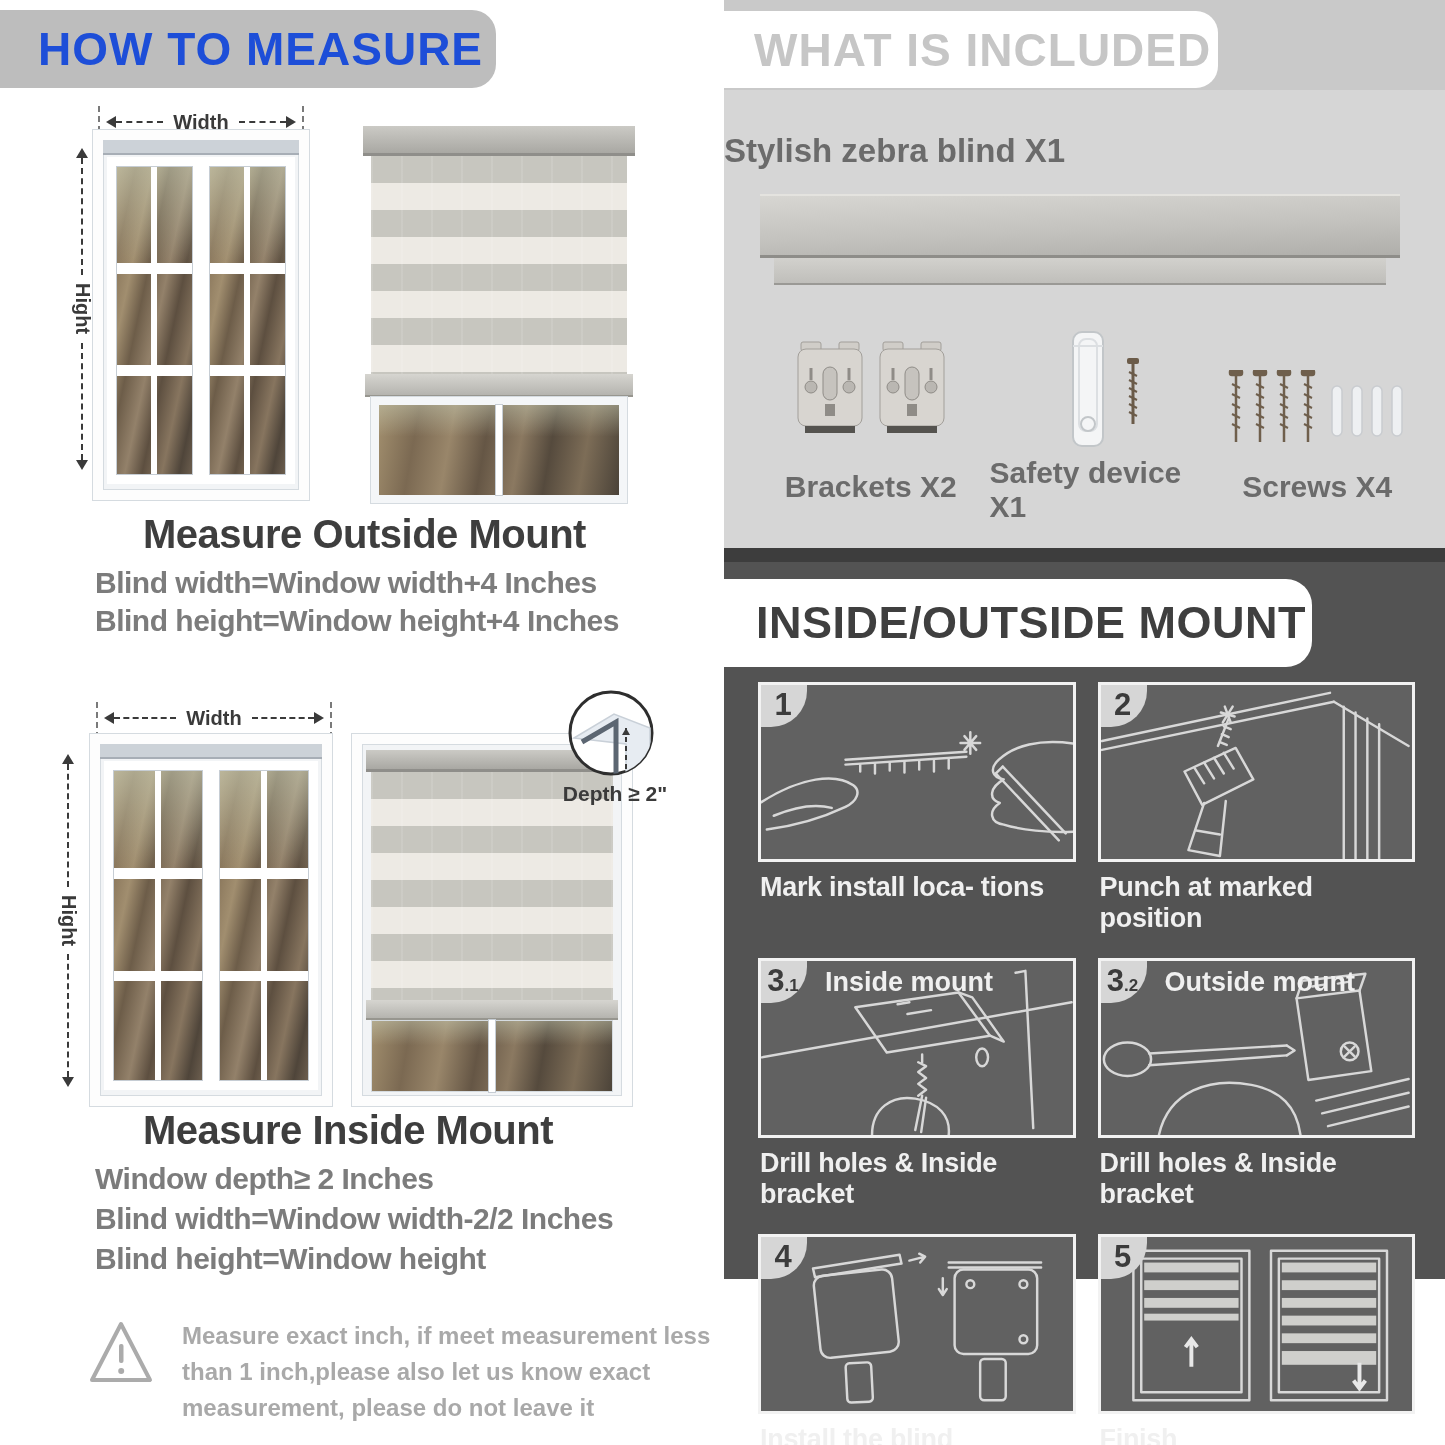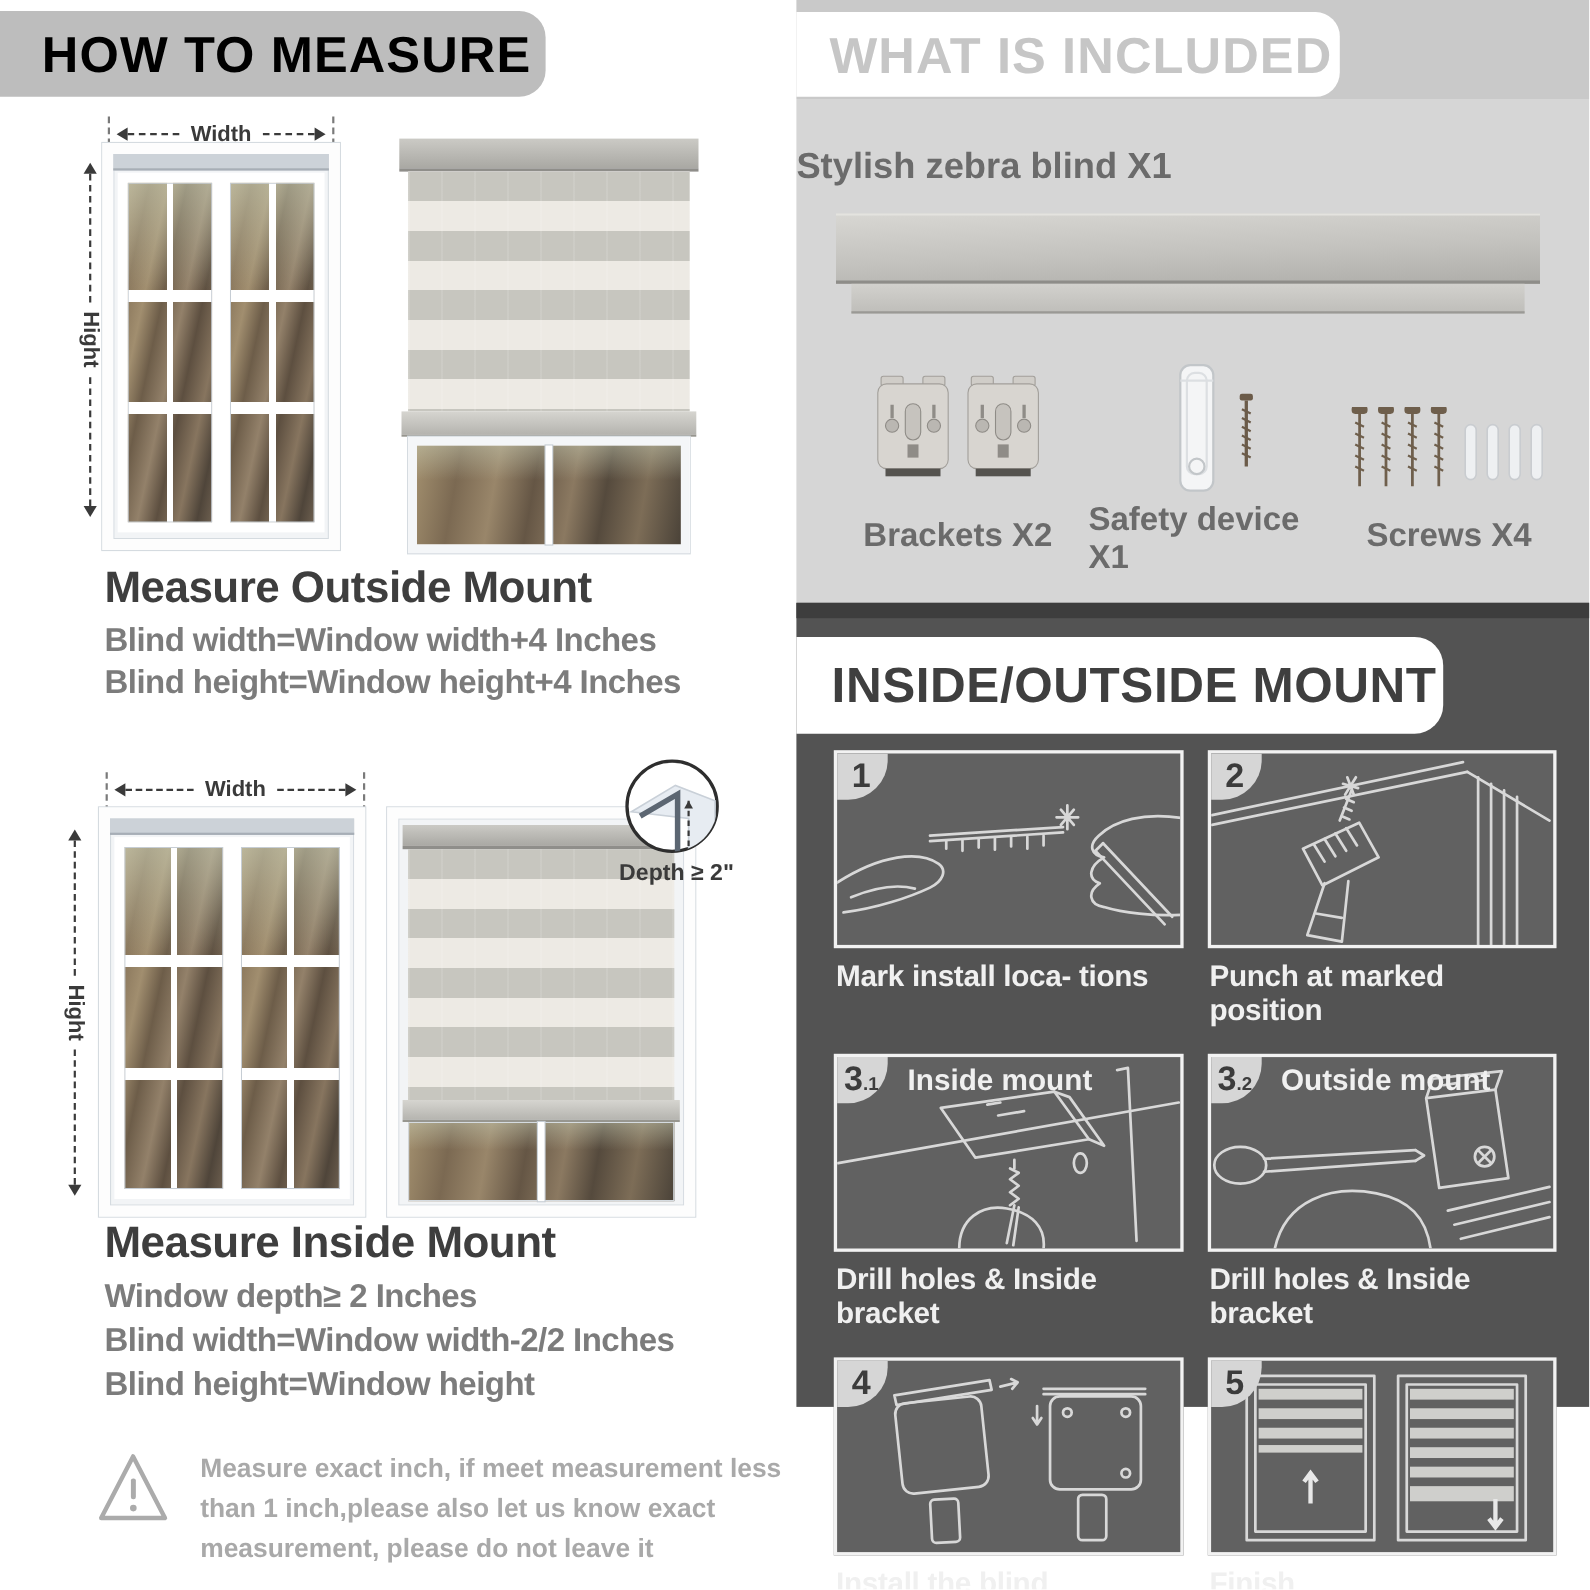--- a/index.html
+++ b/index.html
@@ -7,21 +7,21 @@
   .canvas{
     position:relative;width:1445px;height:1445px;overflow:hidden;
     font-family:"Liberation Sans","DejaVu Sans",sans-serif;background:#ffffff;
   }
   
   .hdr-bar{
     position:absolute;left:0;top:10px;width:496px;height:78px;
     background:var(--c-headerbar,#bdbdbd);border-radius:0 24px 24px 0;
     display:flex;align-items:center;padding-left:38px;
   }
-  .hdr-bar span{font-size:46px;font-weight:bold;color:#000000;letter-spacing:1px;}
+  .hdr-bar span{font-size:46px;font-weight:bold;color:#1d4ed8;letter-spacing:1px;}
 
   
   .dim-h{position:absolute;display:flex;align-items:center;height:20px;}
   .dim-h .dash{flex:1;height:0;border-top:2px dashed #3a3a3a;}
   .dim-h .ah{width:0;height:0;border:6px solid transparent;flex:none;}
   .dim-h .ah.l{border-right:10px solid #3a3a3a;}
   .dim-h .ah.r{border-left:10px solid #3a3a3a;}
   .dim-h .dlabel{padding:0 10px;font-size:20px;font-weight:bold;color:#3a3a3a;}
   .endtick{position:absolute;top:-6px;height:46px;border-left:2px dashed #7a7a7a;width:0;}
   .dim-v{position:absolute;display:flex;flex-direction:column;align-items:center;width:20px;}
@@ -52,21 +52,21 @@
   }
   
   .cassette{position:absolute;background:linear-gradient(180deg,#cbcac5,#a9a8a3);border-bottom:3px solid #8f8e8a;}
   .zbody{position:absolute;
     background-image:
       repeating-linear-gradient(90deg, rgba(255,255,255,0.10) 0 2px, rgba(0,0,0,0) 2px 30px),
       repeating-linear-gradient(180deg,#c7c6bf 0 27px,#edeae4 27px 54px);}
   .brail{position:absolute;background:linear-gradient(180deg,#d6d5d0,#b5b4af);border-bottom:2px solid #97968f;}
   .centermuntin{position:absolute;left:50%;top:0;bottom:0;width:6px;margin-left:-3px;background:#ffffff;box-shadow:0 0 0 1px #c6cdd4;}
 
-  .sec-title{position:absolute;font-size:40px;font-weight:bold;color:#3e3e3e;letter-spacing:-0.5px;}
+  .sec-title{position:absolute;font-size:40px;font-weight:bold;color:#3e3e3e;letter-spacing:-0.5px;margin-left:48px;}
   .formula{position:absolute;font-size:30px;font-weight:bold;color:#7c7c7c;letter-spacing:-0.5px;}
 
   .warning{position:absolute;left:88px;top:1318px;display:flex;align-items:flex-start;}
   .warn-text{margin-left:28px;font-size:24px;font-weight:bold;color:#a9a9a9;line-height:36px;}
 
   .depth-circle{position:absolute;left:566px;top:688px;width:90px;height:90px;}
   .depth-label{position:absolute;left:560px;top:782px;width:110px;font-size:21px;font-weight:bold;color:#3a3a3a;text-align:center;}
 
   
   .right-col{position:absolute;left:724px;top:0;width:721px;height:1279px;}

